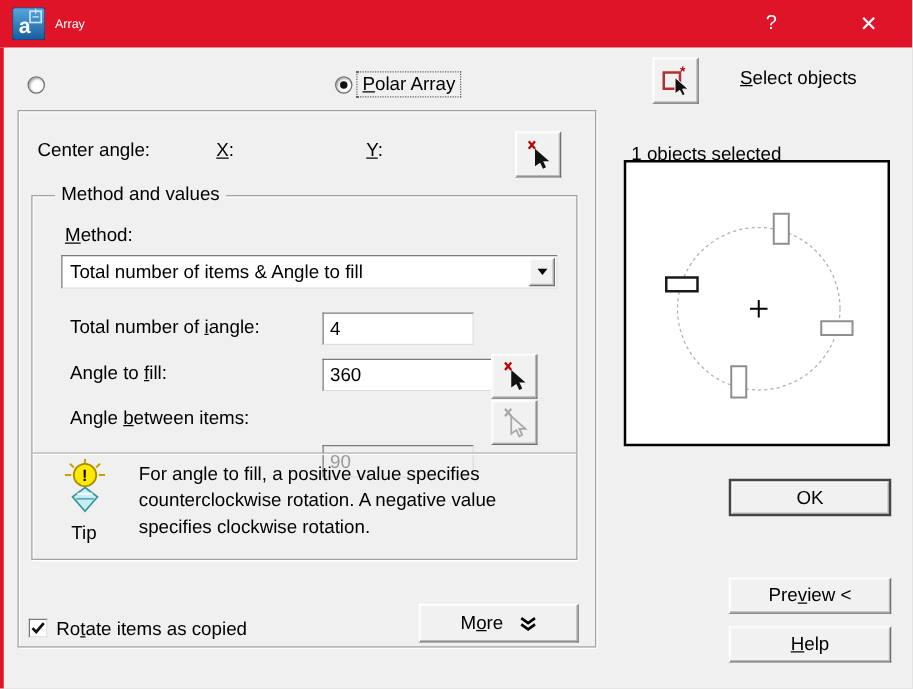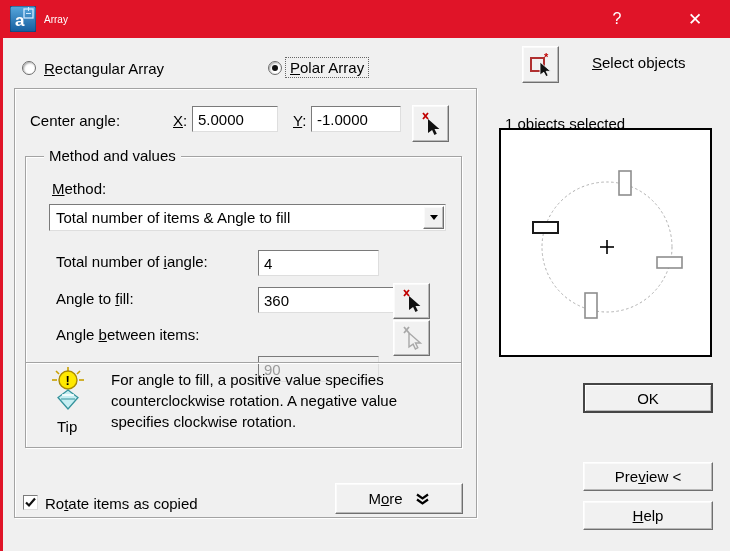--- a/index.html
+++ b/index.html
@@ -67,23 +67,20 @@
       <line x1="18.5" y1="1" x2="18.5" y2="5" stroke="#cfe9ff"></line>
       <line x1="16" y1="7.5" x2="21" y2="7.5" stroke="#cfe9ff"></line>
     </svg>
     <div class="titlebar-title">Array</div>
     <div class="tb-btn tb-help">?</div>
     <div class="tb-btn tb-close">✕</div>
   </div>
   <div class="win-left-border" style="background:#e01428;"></div>
 
   <div class="radio" style="left:22px; top:61px;"></div>
-  <div class="label" style="left:44px; top:60px;">
-    <span></span><span class="u">R</span><span>ectangular Array</span>
-  </div>
 
   <div class="radio sel" style="left:268px; top:61px;"></div>
   <div class="label focus-rect" style="left:285px; top:57px;">
     <span></span><span class="u">P</span><span>olar Array</span>
   </div>
 
   <div class="bevel-btn" style="left:522px; top:46px; width:37px; height:37px;">
     <svg width="26" height="26" viewBox="0 0 26 26">
       <rect x="3" y="6" width="13" height="13" fill="none" stroke="#b03030" stroke-width="2"></rect>
       <text x="16" y="9" font-size="11" font-weight="bold" fill="#c00000" font-family="Liberation Sans, sans-serif">*</text>
@@ -96,28 +93,22 @@
     <span></span><span class="u">S</span><span>elect objects</span>
   </div>
   <div class="label" style="left:505px; top:95px;margin-top:20px;">1 objects selected</div>
 
   <div class="etched" style="position:absolute; left:14px; top:88px; width:463px; height:430px;"></div>
 
   <div class="label" style="left:30px; top:112px;">Center angle:</div>
   <div class="label" style="left:173px; top:112px;">
     <span class="u">X</span><span>:</span>
   </div>
-  <div class="field" style="left:192px; top:106px; width:86px; height:26px;">
-    <span>5.0000</span>
-  </div>
   <div class="label" style="left:293px; top:112px;">
     <span class="u">Y</span><span>:</span>
-  </div>
-  <div class="field" style="left:311px; top:106px; width:90px; height:26px;">
-    <span>-1.0000</span>
   </div>
   <div class="bevel-btn" style="left:412px; top:105px; width:37px; height:37px;">
     <svg width="24" height="26" viewBox="0 0 24 26">
       <path d="M4,2 L9,8 M9,2 L4,8" stroke="#c00000" stroke-width="1.8" fill="none"></path>
       <g transform="translate(9,8)">
         <path d="M0,0 L0,14 L4.1,11.1 L6.4,16 L8.8,14.8 L6.5,10 L11.4,10 Z" fill="#111"></path>
       </g>
     </svg>
   </div>
 

